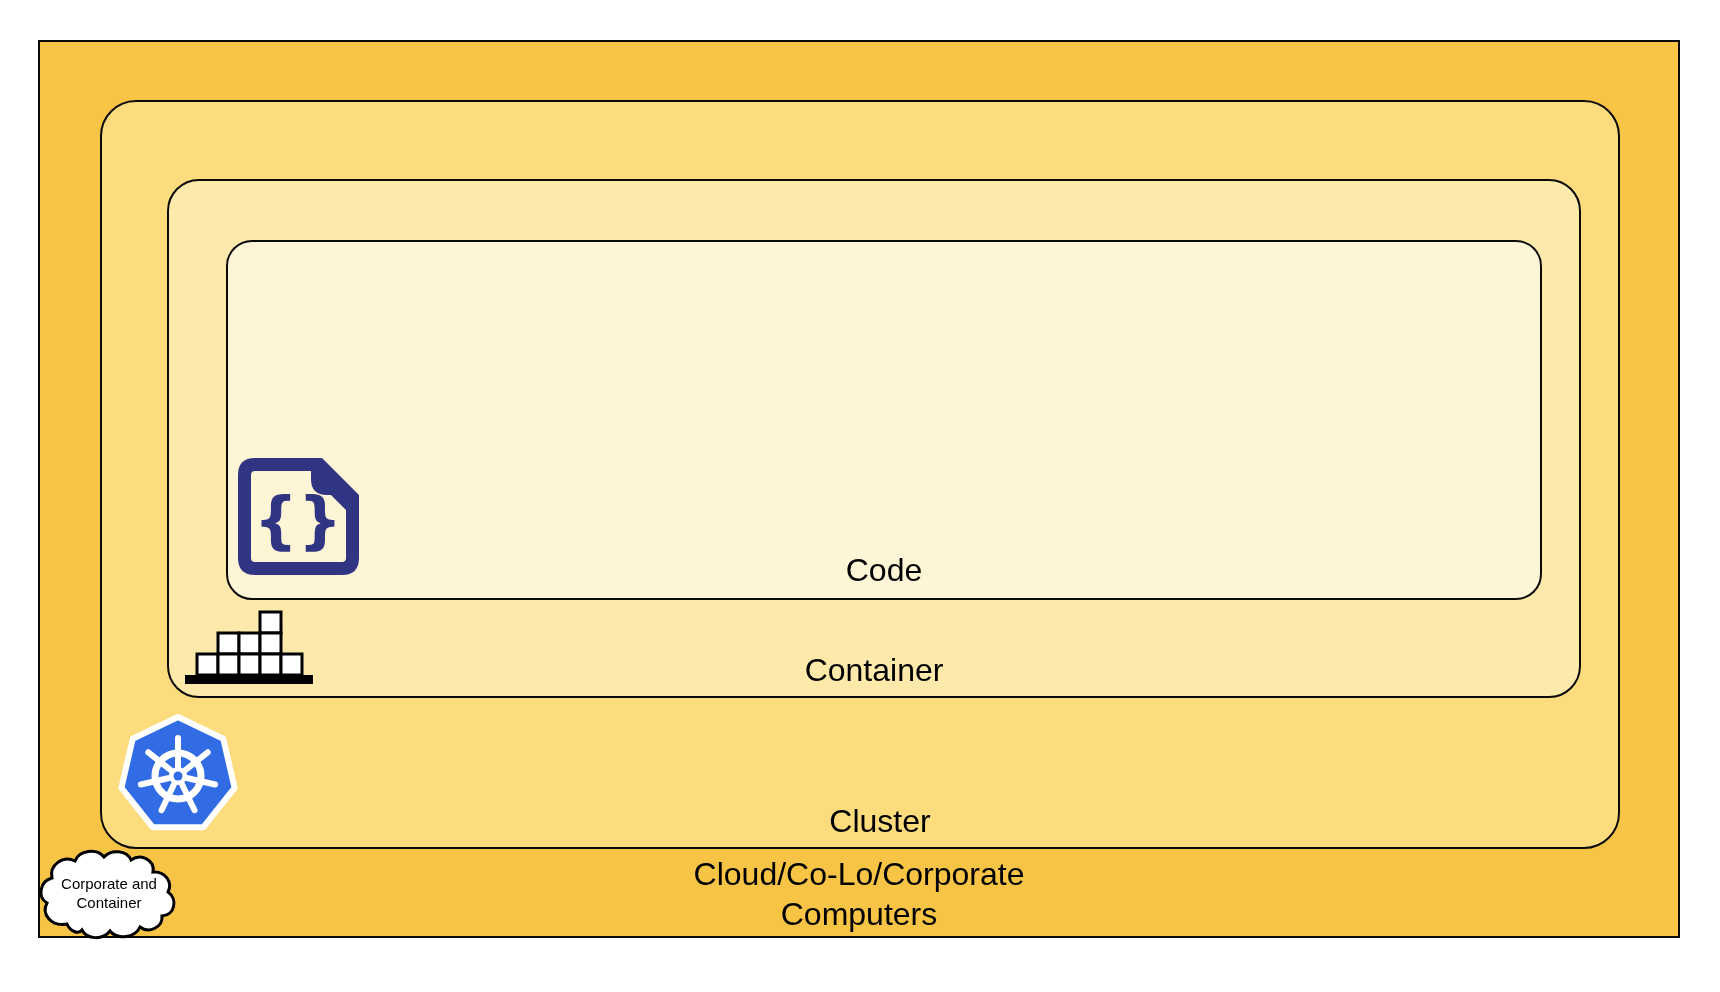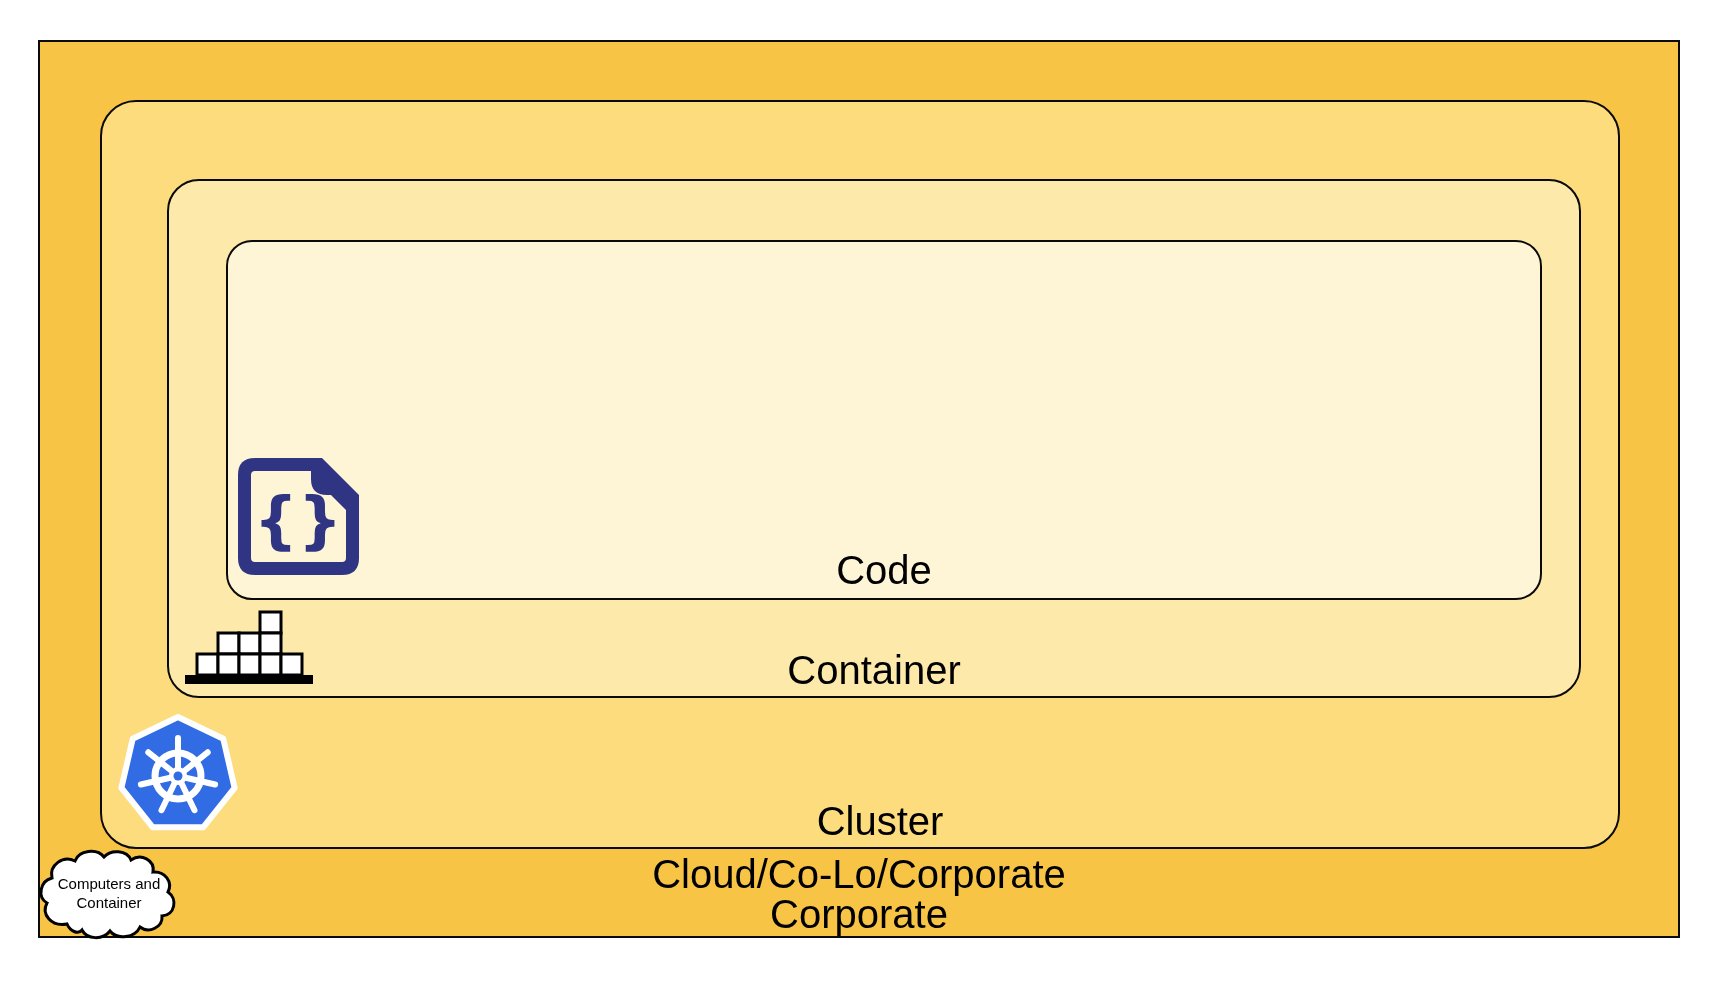--- a/index.html
+++ b/index.html
@@ -38,21 +38,21 @@
   .box-code {
     left: 57px; top: 59px;
     width: 1316px; height: 360px;
     background: #FEF4D6;
     border-radius: 26px;
   }
   .layer-label {
     position: absolute;
     left: 0; right: 0;
     text-align: center;
-    font-size: 40px;
+    font-size: 32px;
     line-height: 40px;
     color: #000;
     white-space: nowrap;
   }
   .label-code      { bottom: 8px; }
   .label-container { bottom: 6px; }
   .label-cluster   { bottom: 6px; margin-left: 40px; }
   .label-datacenter{ bottom: 2px; }
   .icon { position: absolute; }
   .icon-code      { left: 7px;  top: 213px; width: 127px; height: 123px; }
@@ -124,39 +124,39 @@
         </g>
         <circle cx="60" cy="63" r="23" fill="none" stroke="#ffffff" stroke-width="7"></circle>
         <circle cx="60" cy="63" r="9" fill="#ffffff"></circle>
         <circle cx="60" cy="63" r="4.5" fill="#326CE5"></circle>
       </svg>
       <div class="layer-label label-cluster">Cluster</div>
     </div>
 
     <div class="layer-label label-datacenter">
       <div>Cloud/Co-Lo/Corporate</div>
-      <div>Corporate</div>
+      <div>Computers</div>
     </div>
 
     <div class="cloud-callout">
       <svg width="150" height="92" viewBox="0 0 150 92" aria-hidden="true">
         <path stroke="#000000" stroke-width="3" d="M 33,76
                  C 17,79 7,66 13,55
                  C 3,49 6,33 18,30
                  C 15,17 29,7 41,13
                  C 45,2 63,0 70,9
                  C 77,1 93,2 97,12
                  C 107,5 121,12 119,24
                  C 131,23 139,34 134,44
                  C 144,51 141,67 128,68
                  C 129,79 115,86 106,79
                  C 101,90 83,92 76,83
                  C 69,92 53,92 48,82
                  C 44,87 36,83 33,76 Z" fill="#FFFFFF"></path>
       </svg>
       <div class="cloud-text">
-        <div>Computers and</div>
+        <div>Corporate and</div>
         <div>Container</div>
       </div>
     </div>
 
   </div>
 </div>
 
 </body></html>

